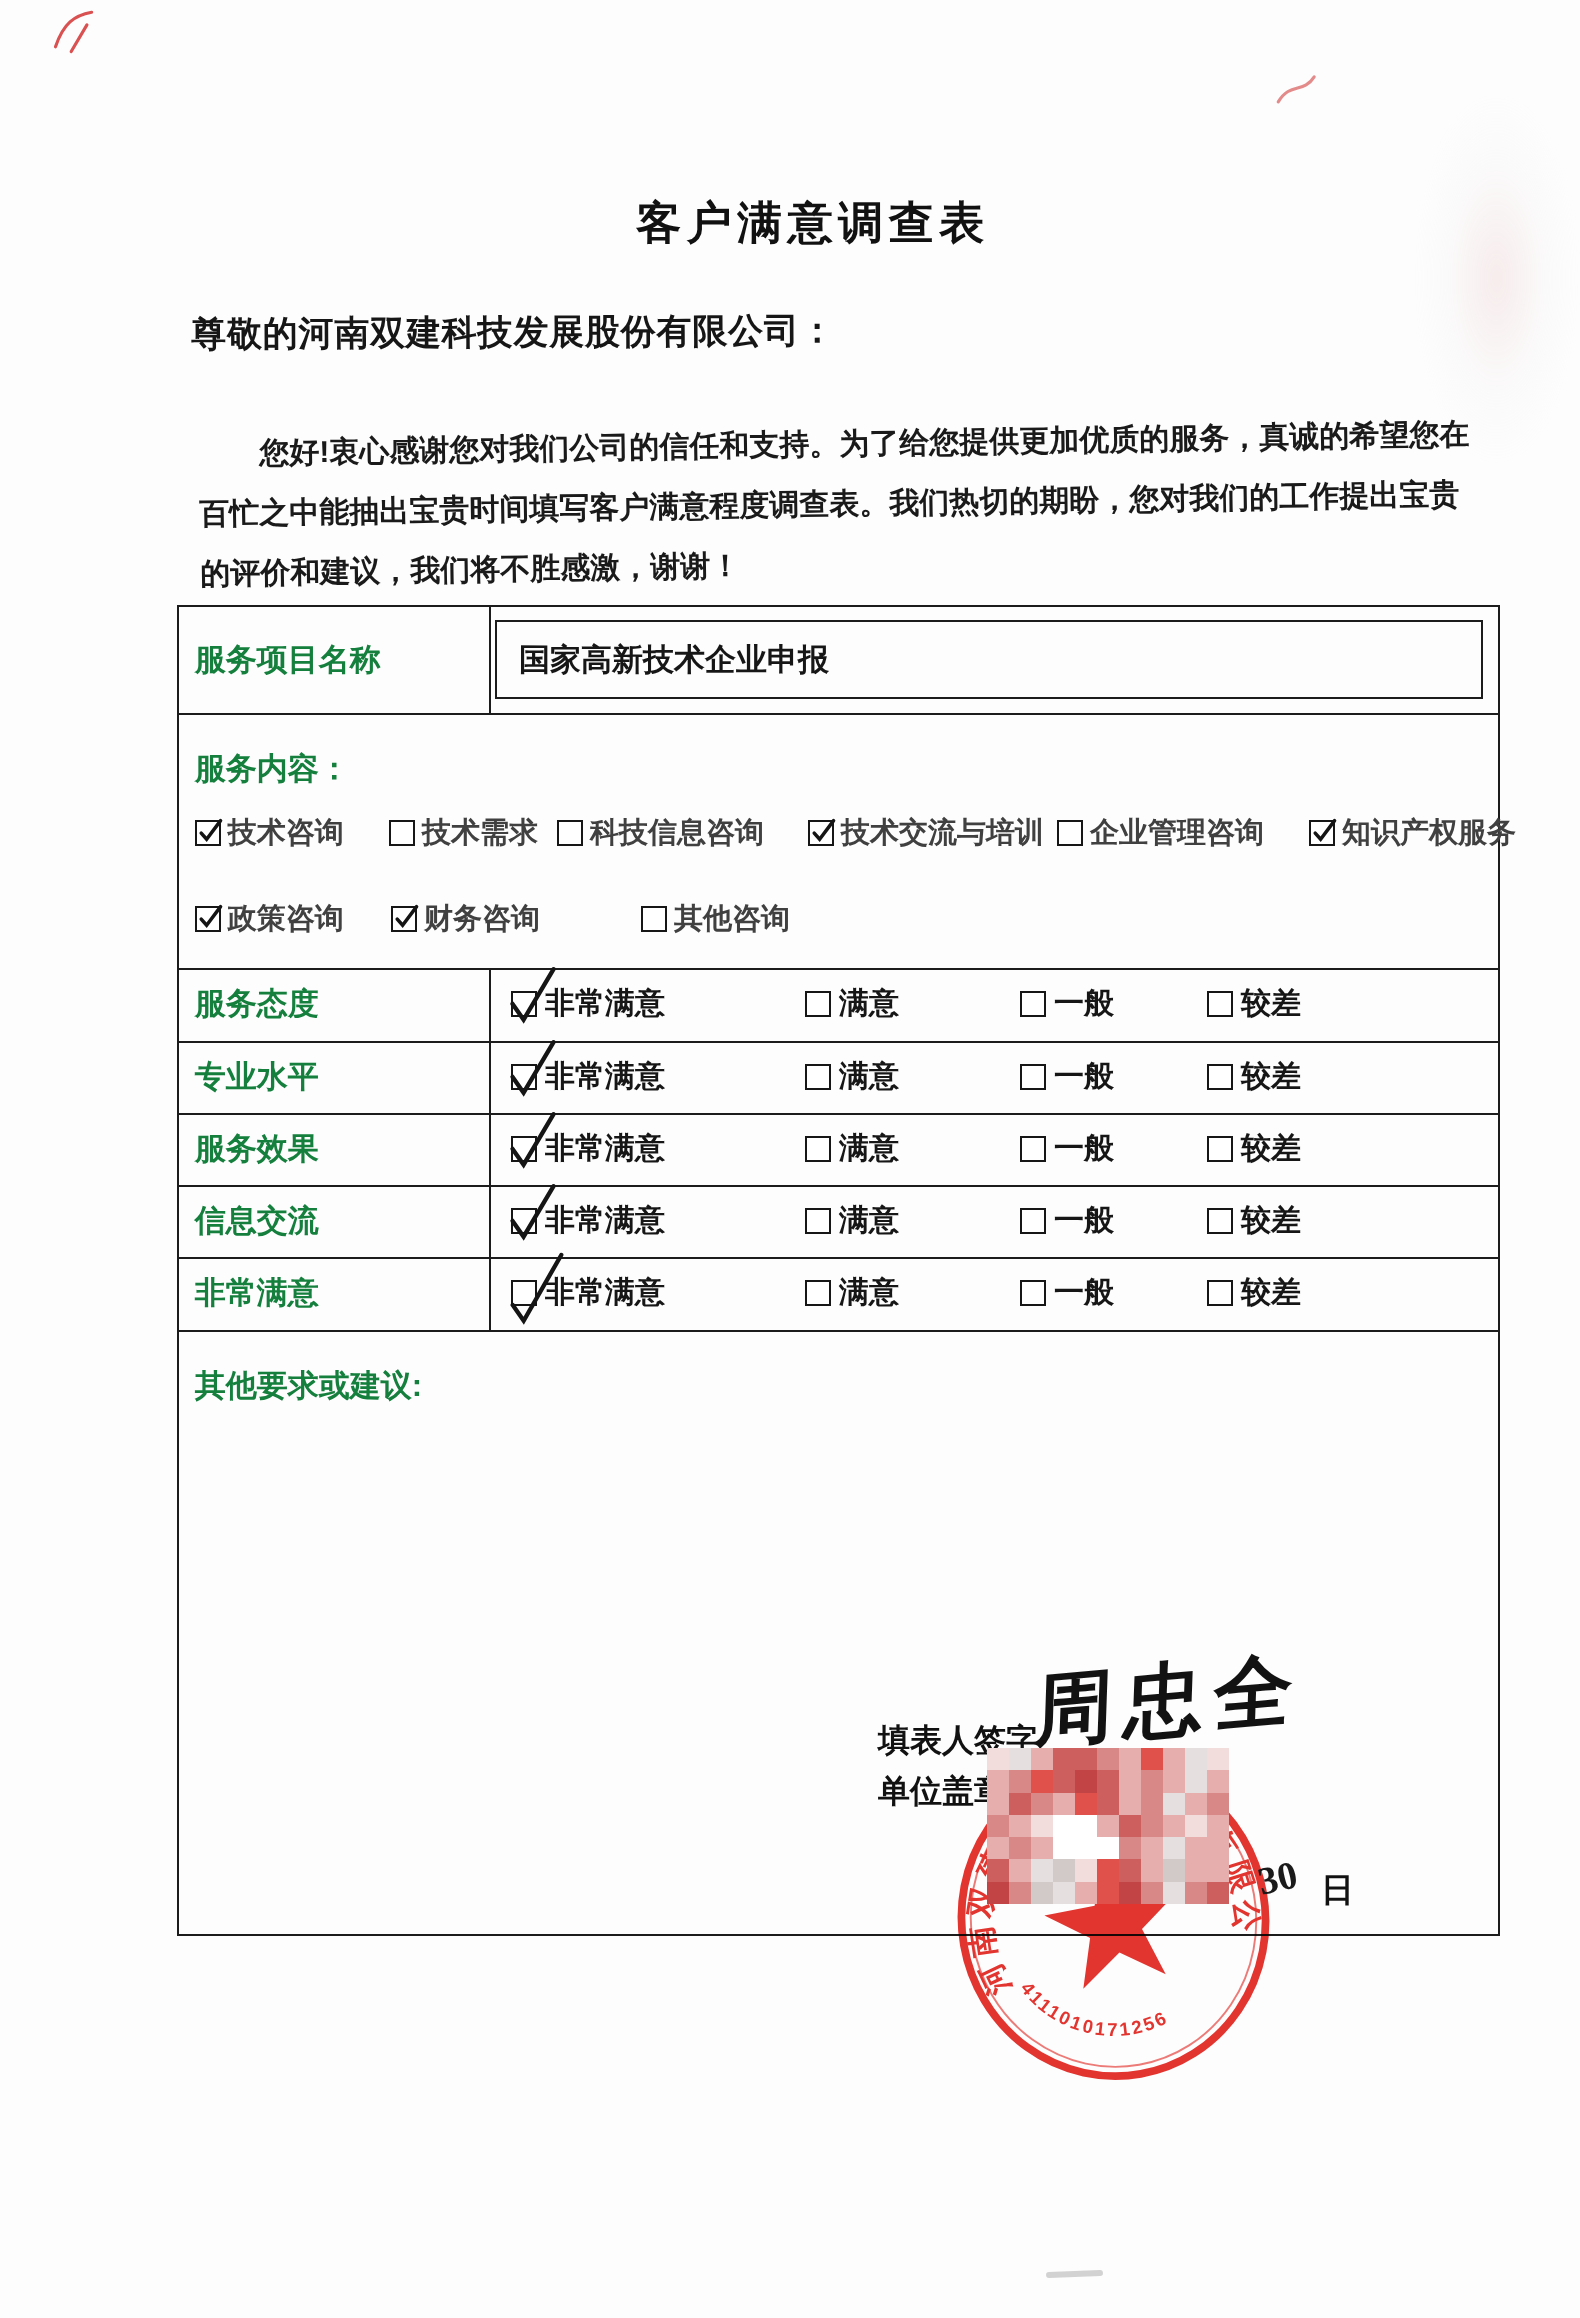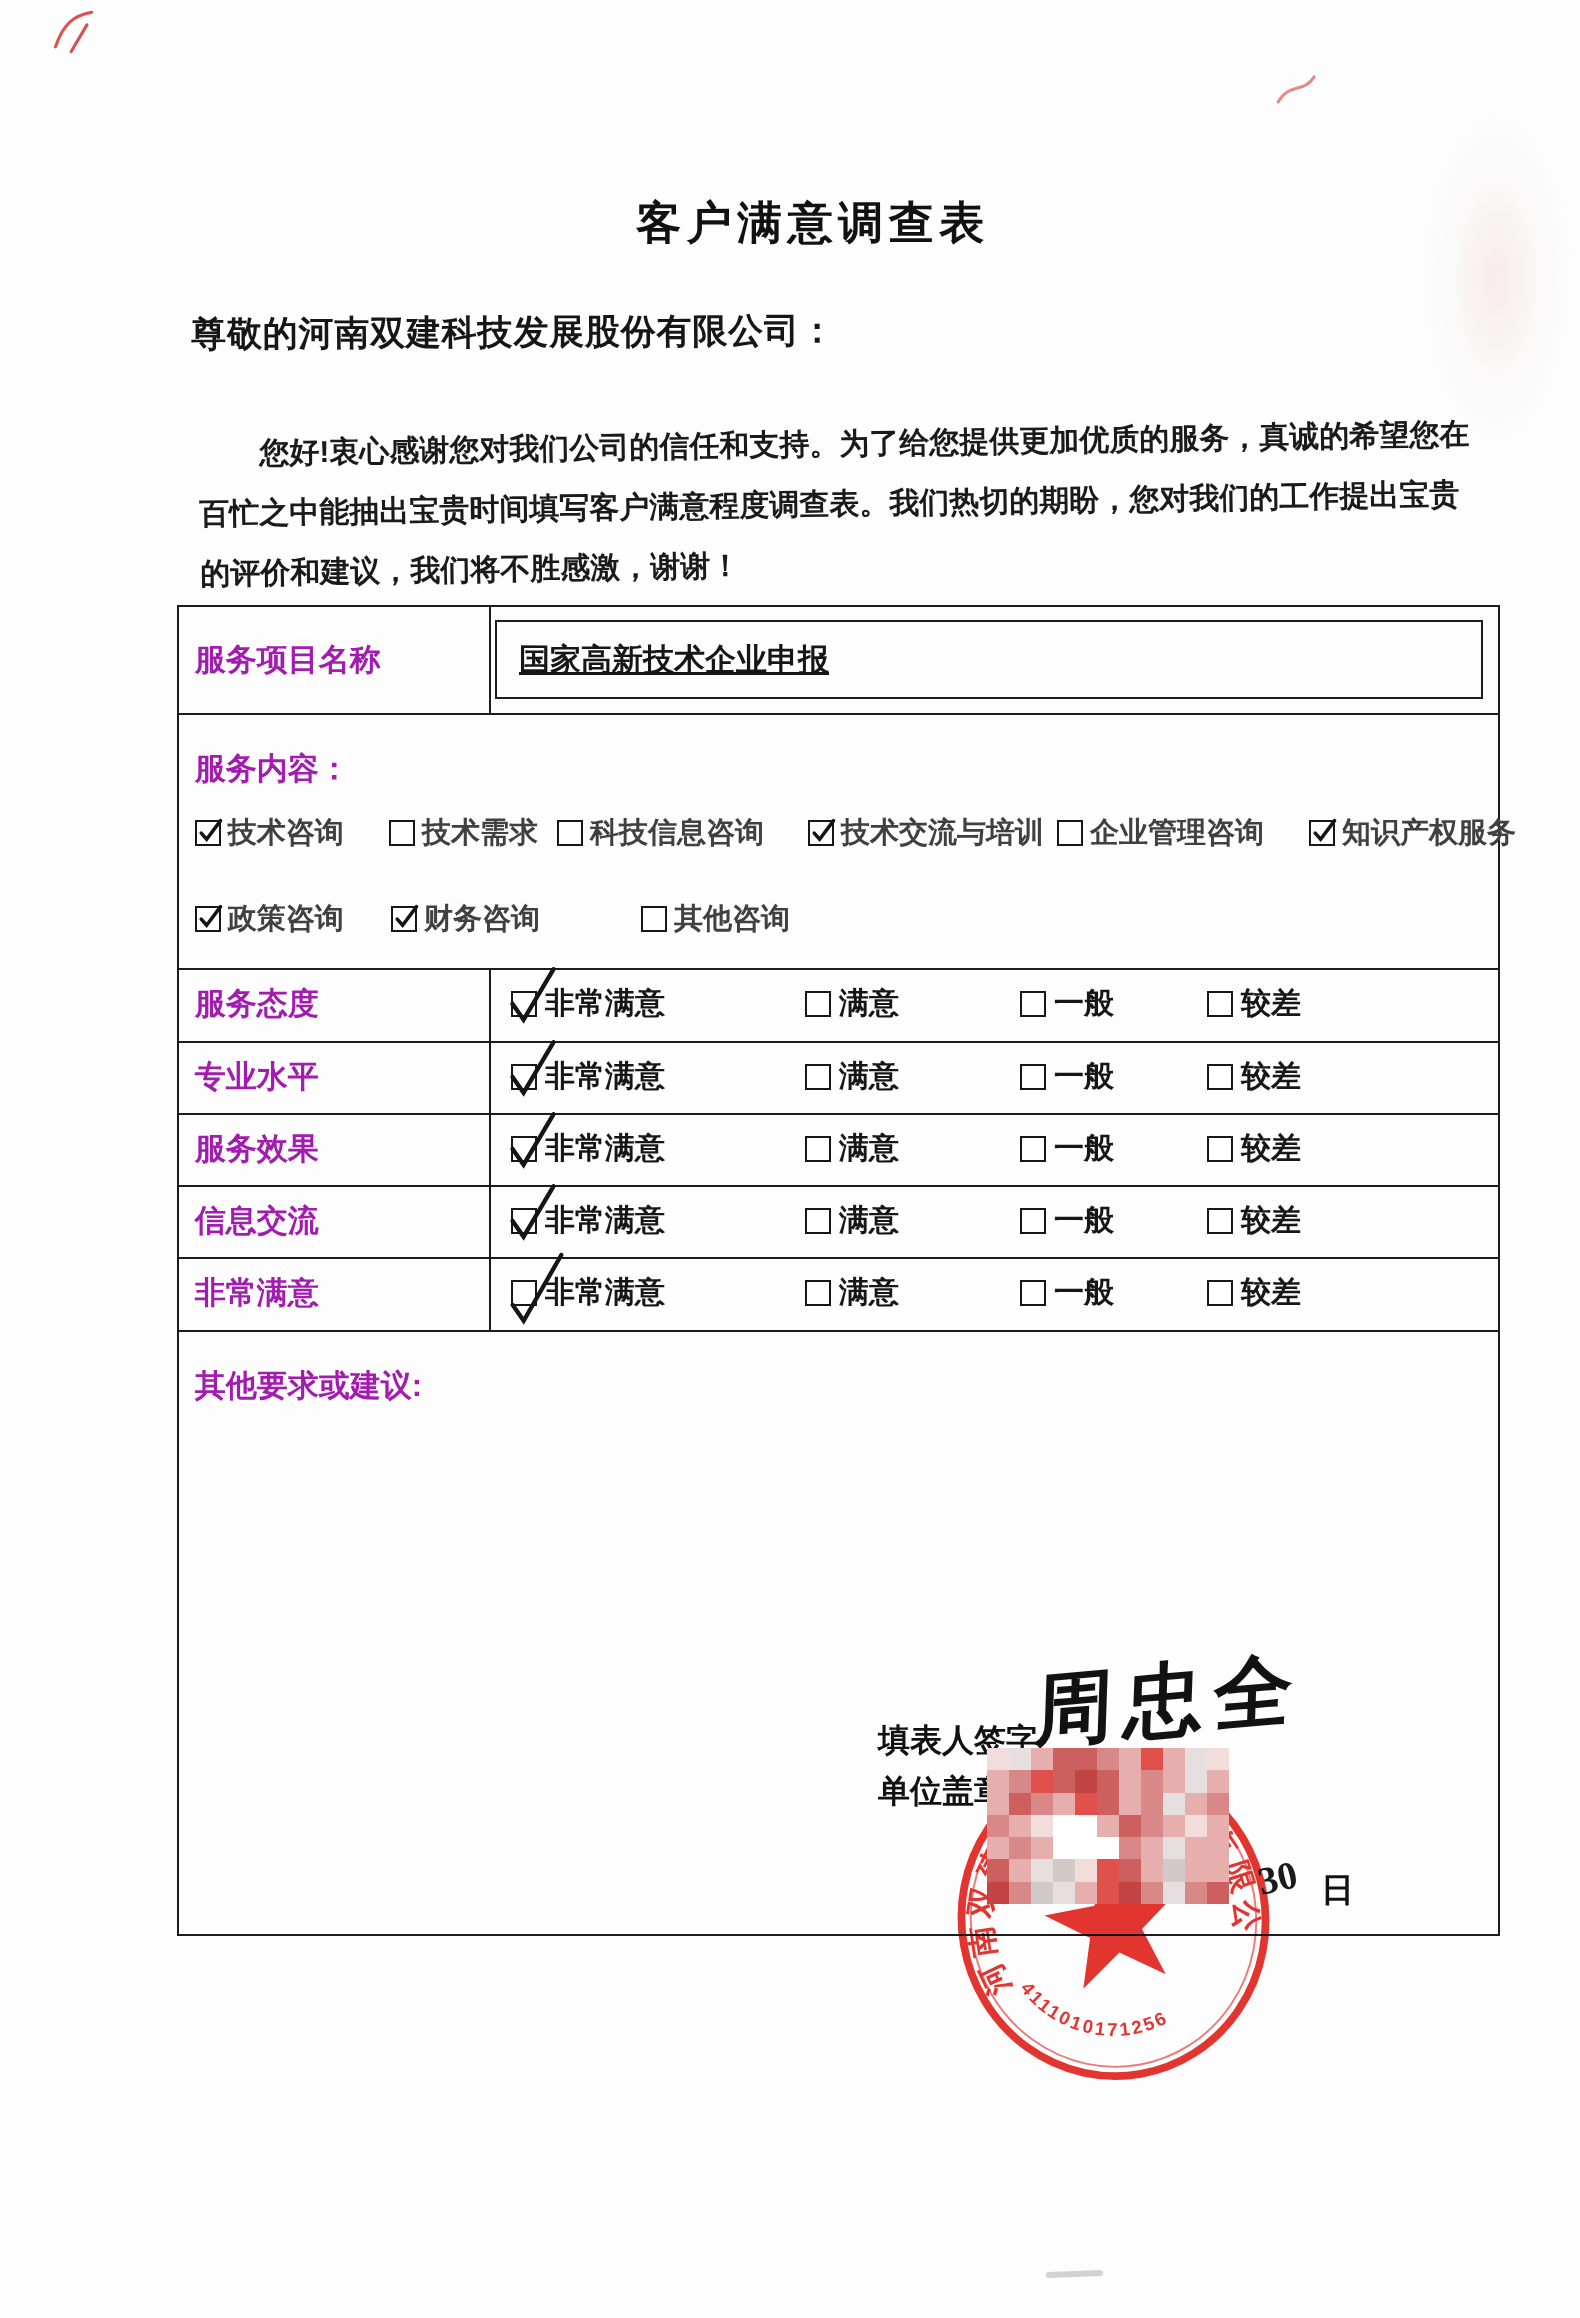--- a/index.html
+++ b/index.html
@@ -26,27 +26,27 @@
   .intro .line{font-size:30px;font-weight:600;line-height:60px;white-space:nowrap;letter-spacing:0px;color:#1a1a1a;}
   .intro .line.indent{padding-left:61px;}
 
   
   .table{
     position:absolute;left:177px;top:605px;width:1323px;height:1331px;
     border:2.4px solid #1c1c1c;box-sizing:border-box;
   }
   .hline{position:absolute;left:0;width:100%;height:2.4px;background:#1c1c1c;}
   .vline{position:absolute;width:2.4px;background:#1c1c1c;}
-  .cell-label{position:absolute;font-size:31px;font-weight:700;color:#a21caf;white-space:nowrap;}
+  .cell-label{position:absolute;font-size:31px;font-weight:700;color:#15803d;white-space:nowrap;}
 
   .value-box{
     position:absolute;left:316px;top:12.6px;width:988px;height:79px;
     border:2.4px solid #1c1c1c;box-sizing:border-box;
   }
-  .value-box .val{margin-left:22px;line-height:75px;font-size:31px;font-weight:600;white-space:nowrap;text-decoration:underline;}
+  .value-box .val{margin-left:22px;line-height:75px;font-size:31px;font-weight:600;white-space:nowrap;}
 
   
   .opt{position:absolute;display:flex;align-items:center;white-space:nowrap;}
   .opt .box{
     position:relative;width:26px;height:26px;border:2.4px solid #161616;
     box-sizing:border-box;margin-right:7px;flex:0 0 auto;background:#fff;
   }
   .opt .box svg{position:absolute;left:-1.6px;top:-6.3px;overflow:visible;display:none;}
   .opt.is-checked .box svg{display:block;}
   .opt .olabel{font-size:29px;font-weight:700;color:#404040;}

